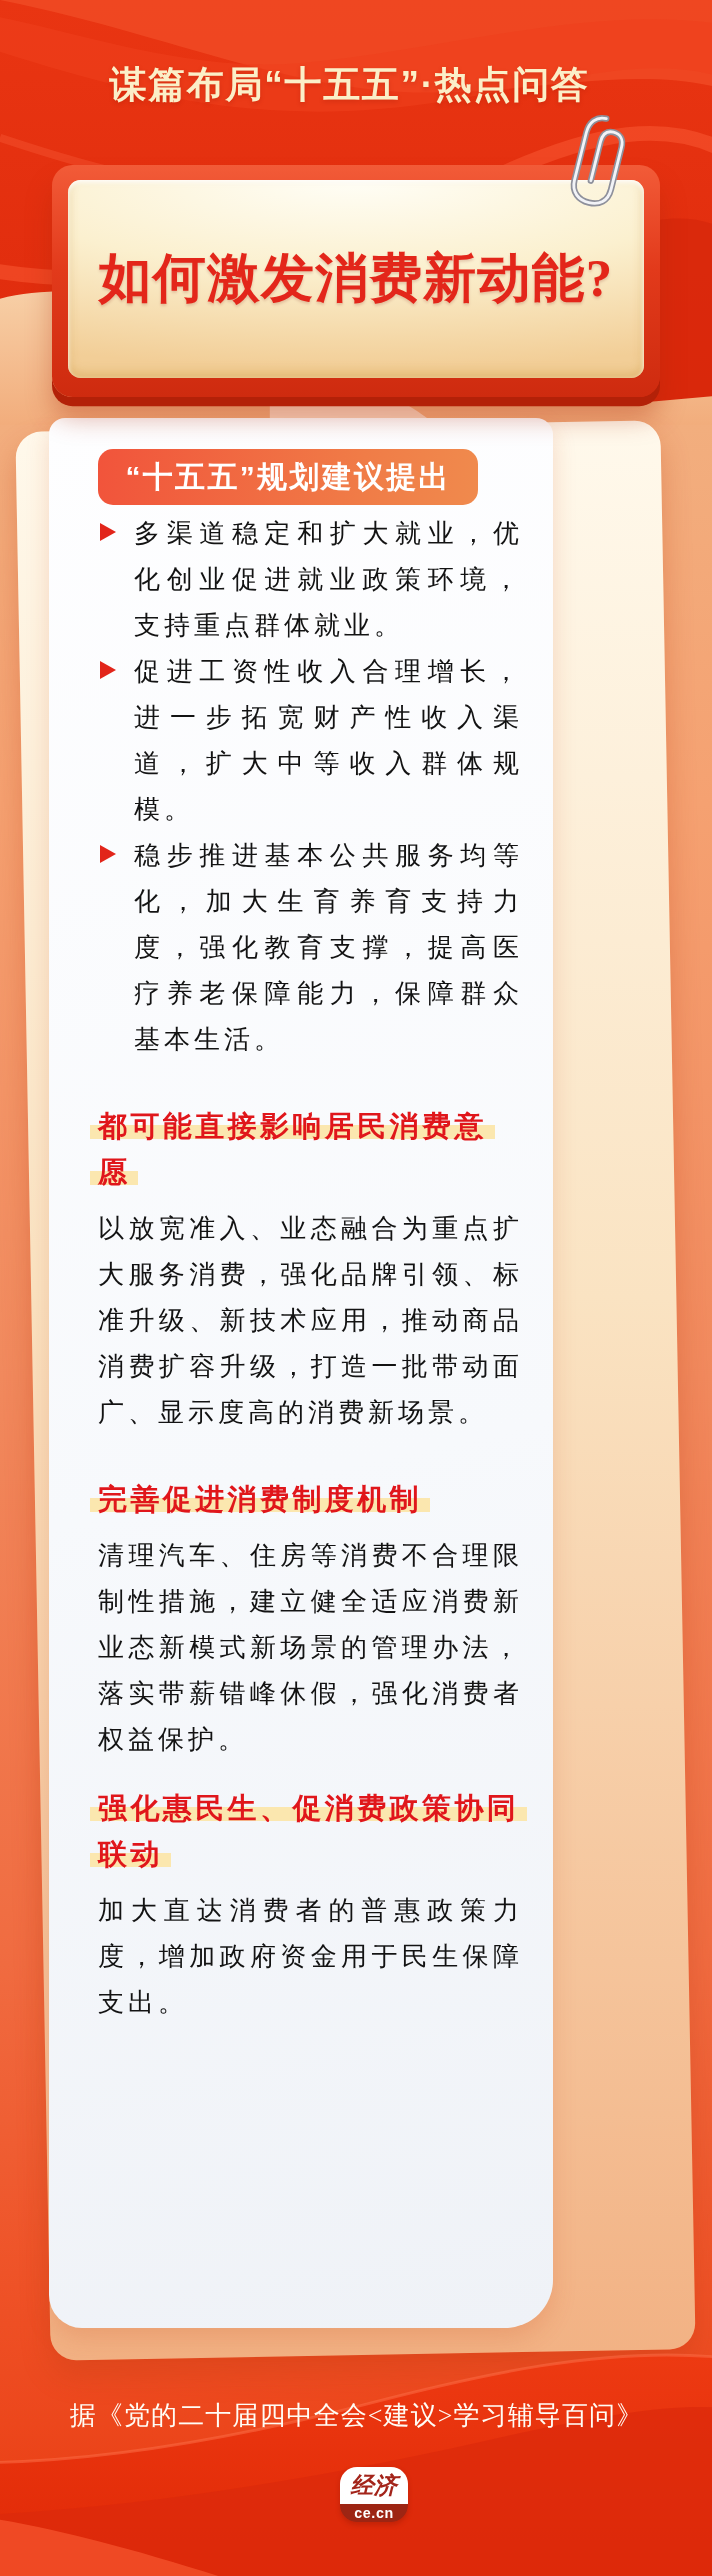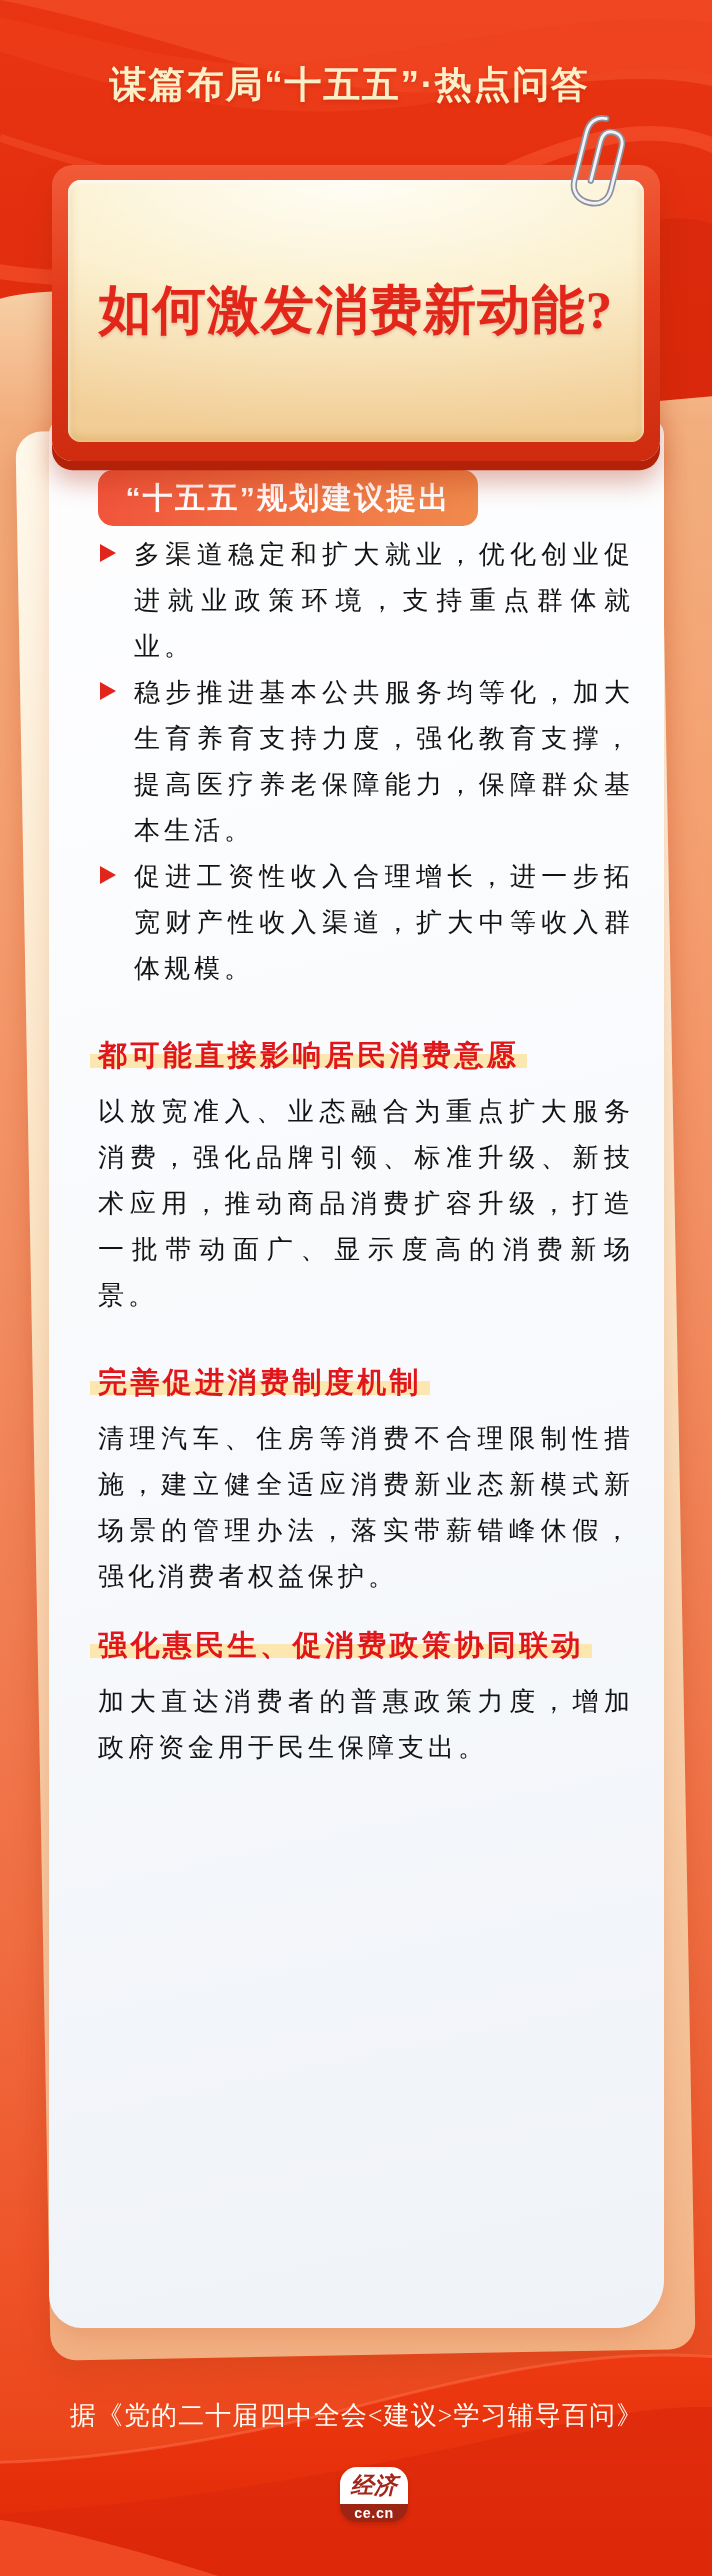--- a/index.html
+++ b/index.html
@@ -13,21 +13,21 @@
   .hero{position:absolute;left:0;top:0;width:713px;height:425px;}
   .hero-title{
     position:absolute;left:0;top:60px;width:699px;text-align:center;
     font-size:37px;font-weight:900;color:#FBEFC8;letter-spacing:1.7px;
     text-shadow:0 2.3px 4.6px rgba(150,20,0,.25);
   }
   
   .paperclip{position:absolute;left:574px;top:114px;transform:rotate(14deg);}
   
   .title-card{
-    position:absolute;left:52px;top:165px;width:608px;height:296px;
+    position:absolute;left:52px;top:165px;width:608px;height:232px;
     border-radius:20.7px;
     background:linear-gradient(180deg,#F25B38 0%,#E23A1B 45%,#CE2B0F 100%);
     box-shadow:0 9.2px 0 #B32108,0 20.7px 26px rgba(170,40,10,.35);
   }
   .title-card-inner{
     position:absolute;left:16px;right:16px;top:15px;bottom:19.5px;border-radius:12.6px;
     background:radial-gradient(130% 95% at 50% 0%,#FFFEF6 0%,#FBF0CF 48%,#F2CE97 100%);
     box-shadow:inset 0 2.3px 5.7px #FFFFFF,inset 0 -4.6px 10.3px rgba(205,150,60,.45);
     display:flex;align-items:center;justify-content:center;
   }
@@ -37,24 +37,24 @@
   }
   
   .back-page{
     position:absolute;left:33px;top:426px;width:645px;height:1929px;border-radius:26px;
     background:linear-gradient(182deg,#FFF9EC 0%,#FAE3C2 45%,#F2B183 100%);
     transform:rotate(-1.05deg);
     box-shadow:0 15px 29px rgba(190,60,20,.30);
   }
   
   .content-card{
-    position:absolute;left:49px;top:418px;width:615px;height:1910px;box-sizing:border-box;
+    position:absolute;left:49px;top:418px;width:504px;height:1910px;box-sizing:border-box;
     border-radius:16px 17px 48px 33px;
     background:linear-gradient(168deg,#FEFEFF 0%,#F7F9FC 55%,#EFF2F7 100%);
-    padding:52px 30px 0 49px;
+    padding:31px 30px 0 49px;
     box-shadow:0 10.3px 23px rgba(200,70,30,.18);
   }
   .badge{
     display:inline-block;background:linear-gradient(92deg,#F1543B 0%,#F07C47 70%,#F08A4D 100%);
     color:#FFFFFF;font-size:30px;font-weight:800;line-height:56px;padding:0 27.5px;
     border-radius:15px;letter-spacing:2.3px;
   }
   .subtitle{
     margin-top:32px;font-family:"Liberation Serif",serif;font-size:29px;font-weight:900;
     color:#DC1F17;letter-spacing:1.7px;
@@ -132,22 +132,22 @@
 
   <div class="hero-title">谋篇布局“十五五”·热点问答</div>
 
   <div class="back-page"></div>
 
   <section class="content-card">
     <div class="badge">“十五五”规划建议提出</div>
 
     <ul class="bullets">
       <li><span class="tri"></span><span>多渠道稳定和扩大就业，优化创业促进就业政策环境，支持重点群体就业。</span></li>
+      <li><span class="tri"></span><span>促进工资性收入合理增长，进一步拓宽财产性收入渠道，扩大中等收入群体规模。</span></li>
       <li><span class="tri"></span><span>稳步推进基本公共服务均等化，加大生育养育支持力度，强化教育支撑，提高医疗养老保障能力，保障群众基本生活。</span></li>
-      <li><span class="tri"></span><span>促进工资性收入合理增长，进一步拓宽财产性收入渠道，扩大中等收入群体规模。</span></li>
     </ul>
 
     <h3 class="section-heading"><span class="hl">都可能直接影响居民消费意愿</span></h3>
     <p class="body-text">以放宽准入、业态融合为重点扩大服务消费，强化品牌引领、标准升级、新技术应用，推动商品消费扩容升级，打造一批带动面广、显示度高的消费新场景。</p>
 
     <h3 class="section-heading"><span class="hl">完善促进消费制度机制</span></h3>
     <p class="body-text">清理汽车、住房等消费不合理限制性措施，建立健全适应消费新业态新模式新场景的管理办法，落实带薪错峰休假，强化消费者权益保护。</p>
 
     <h3 class="section-heading tight"><span class="hl">强化惠民生、促消费政策协同联动</span></h3>
     <p class="body-text">加大直达消费者的普惠政策力度，增加政府资金用于民生保障支出。</p>

